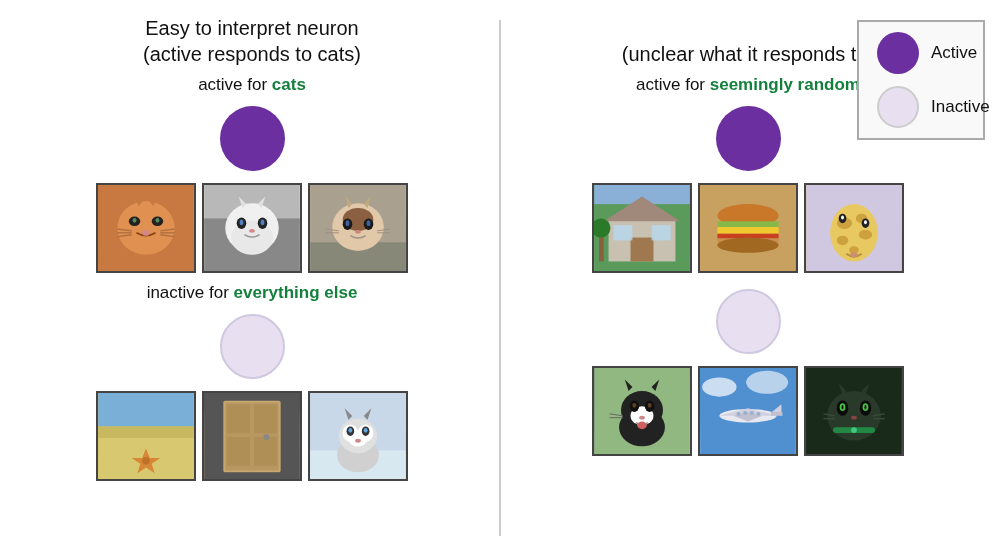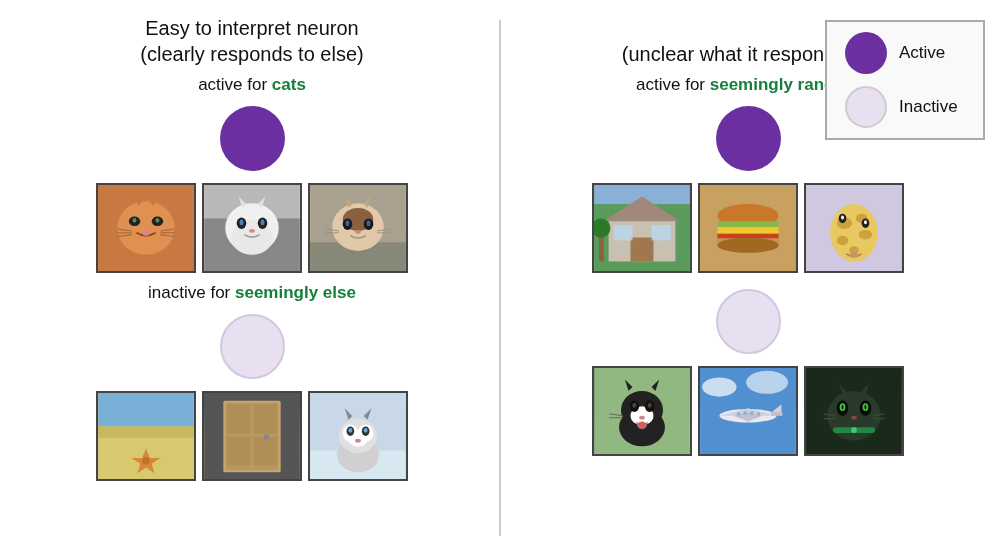--- a/index.html
+++ b/index.html
@@ -89,21 +89,21 @@
     .legend {
       position: absolute;
       top: 20px;
       right: 15px;
       border: 2px solid #aaa;
       background: #f9f9f9;
       padding: 10px 18px;
       display: flex;
       flex-direction: column;
       gap: 12px;
-      width: 160px;
+      width: 128px;
     }
     .legend-item {
       display: flex;
       align-items: center;
       gap: 12px;
     }
     .legend-circle-active {
       width: 42px;
       height: 42px;
       border-radius: 50%;
@@ -160,21 +160,21 @@
     }
   </style>
 </head>
 <body>
 
 <div class="main-container">
 
   <div class="column">
     <div class="column-title">
       <span>Easy to interpret neuron</span><br>
-      <span>(clearly responds to else)</span>
+      <span>(active responds to cats)</span>
     </div>
 
     <div class="section-block">
       <div class="section-label">
         <span>active for </span><span class="purple-text">cats</span>
       </div>
       <div class="circle circle-active"></div>
       <div class="images-row">
         <div class="img-box cat-orange">
           <svg viewBox="0 0 100 90" xmlns="http://www.w3.org/2000/svg">
@@ -230,21 +230,21 @@
             <line x1="30" y1="50" x2="16" y2="50" stroke="#a09080" stroke-width="1"></line>
             <line x1="70" y1="48" x2="84" y2="46" stroke="#a09080" stroke-width="1"></line>
             <line x1="70" y1="50" x2="84" y2="50" stroke="#a09080" stroke-width="1"></line>
           </svg>
         </div>
       </div>
     </div>
 
     <div class="section-block">
       <div class="section-label">
-        <span>inactive for </span><span class="purple-text">seemingly else</span>
+        <span>inactive for </span><span class="purple-text">everything else</span>
       </div>
       <div class="circle circle-inactive"></div>
       <div class="images-row">
         <div class="img-box starfish">
           <svg viewBox="0 0 100 90" xmlns="http://www.w3.org/2000/svg">
             <rect width="100" height="90" fill="#d4c878"></rect>
             <rect width="100" height="35" fill="#7ab0d8"></rect>
             <rect width="100" height="12" y="35" fill="#c8b860"></rect>
             <rect width="100" height="43" y="47" fill="#d8c870"></rect>
 

